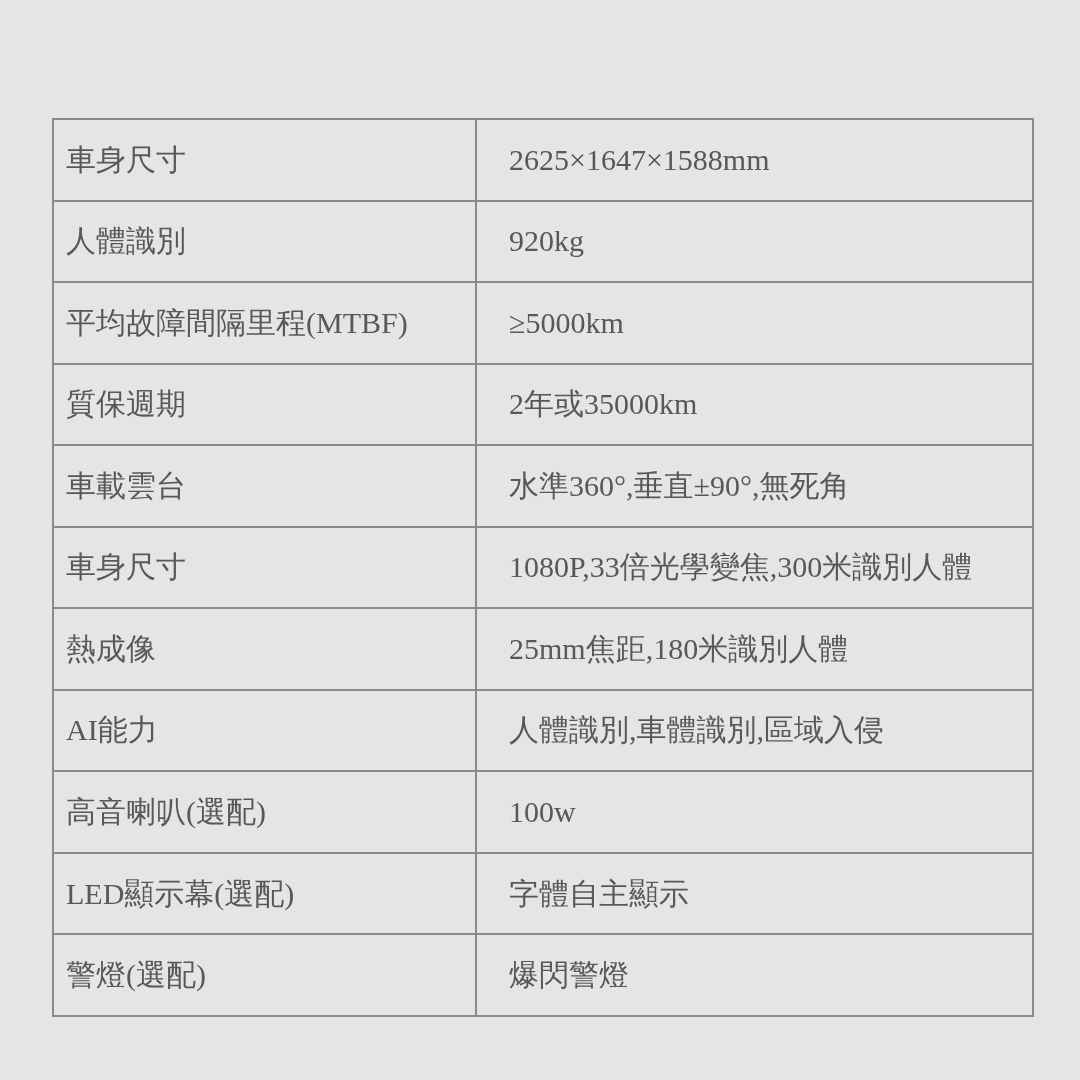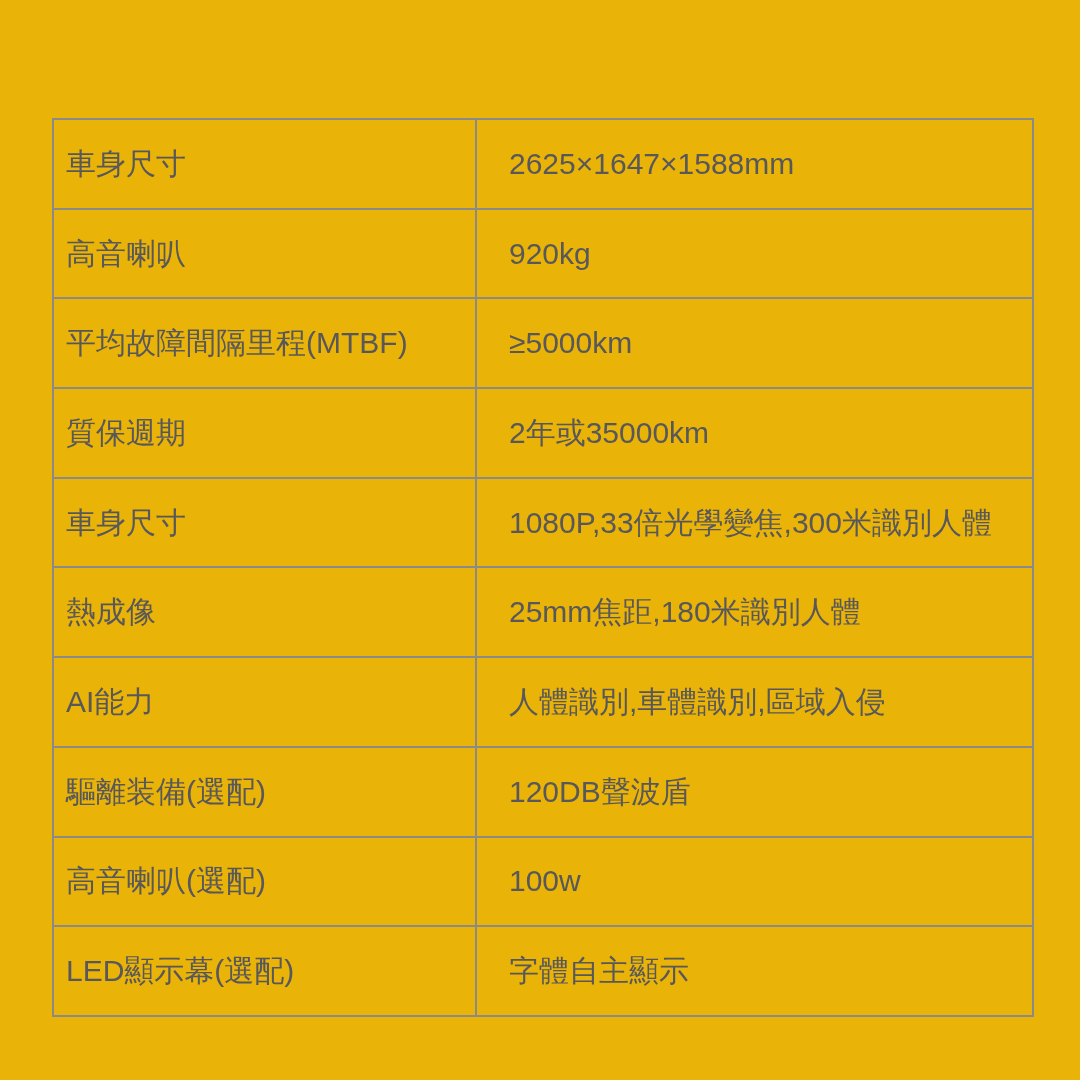--- a/index.html
+++ b/index.html
@@ -4,23 +4,23 @@
 <style>
   html, body {
     margin: 0;
     padding: 0;
     background: #ffffff;
   }
   .canvas {
     position: relative;
     width: 1080px;
     height: 1080px;
-    background: #eab308;
+    background: #e5e5e5;
     overflow: hidden;
-    font-family: Liberation Sans, sans-serif;
+    font-family: Liberation Serif, serif;
   }
   table.spec-table {
     position: absolute;
     left: 52px;
     top: 118px;
     width: 982px;
     height: 899px;
     border-collapse: collapse;
     table-layout: fixed;
   }
@@ -46,50 +46,54 @@
 <body>
 
 <div class="canvas">
   <table class="spec-table">
     <tbody id="spec-table-body">
         <tr>
           <td class="label-cell">車身尺寸</td>
           <td class="value-cell">2625×1647×1588mm</td>
         </tr>
         <tr>
-          <td class="label-cell">高音喇叭</td>
+          <td class="label-cell">人體識別</td>
           <td class="value-cell">920kg</td>
         </tr>
         <tr>
           <td class="label-cell">平均故障間隔里程(MTBF)</td>
           <td class="value-cell">≥5000km</td>
         </tr>
         <tr>
           <td class="label-cell">質保週期</td>
           <td class="value-cell">2年或35000km</td>
+        </tr>
+        <tr>
+          <td class="label-cell">車載雲台</td>
+          <td class="value-cell">水準360°,垂直±90°,無死角</td>
         </tr>
         <tr>
           <td class="label-cell">車身尺寸</td>
           <td class="value-cell">1080P,33倍光學變焦,300米識別人體</td>
         </tr>
         <tr>
           <td class="label-cell">熱成像</td>
           <td class="value-cell">25mm焦距,180米識別人體</td>
         </tr>
         <tr>
           <td class="label-cell">AI能力</td>
           <td class="value-cell">人體識別,車體識別,區域入侵</td>
         </tr>
         <tr>
-          <td class="label-cell">驅離装備(選配)</td>
-          <td class="value-cell">120DB聲波盾</td>
-        </tr>
-        <tr>
           <td class="label-cell">高音喇叭(選配)</td>
           <td class="value-cell">100w</td>
         </tr>
         <tr>
           <td class="label-cell">LED顯示幕(選配)</td>
           <td class="value-cell">字體自主顯示</td>
         </tr>
+        <tr>
+          <td class="label-cell">警燈(選配)</td>
+          <td class="value-cell">爆閃警燈</td>
+        </tr>
       </tbody>
   </table>
 </div>
 
 </body></html>

